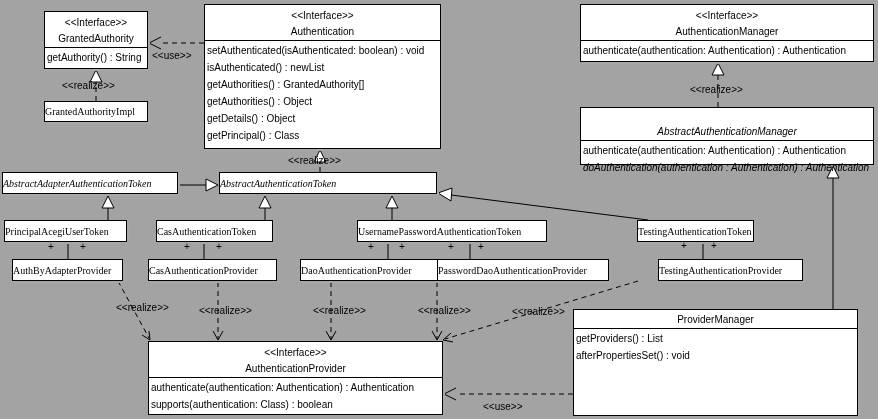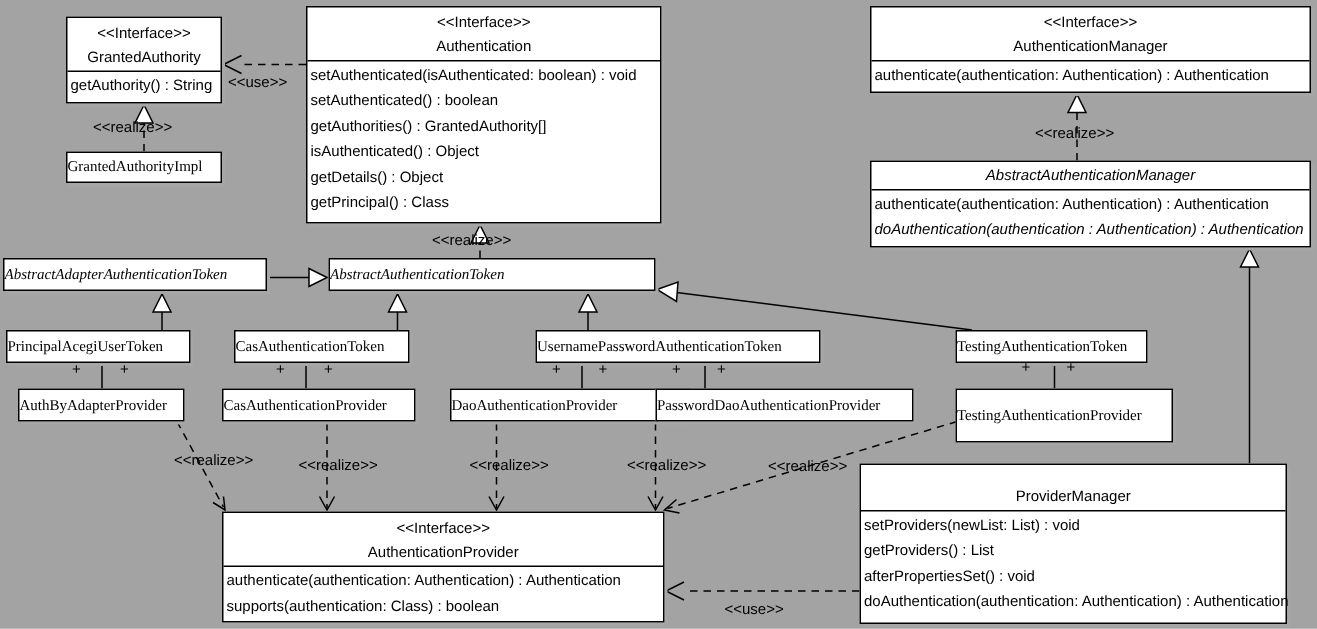--- a/index.html
+++ b/index.html
@@ -132,40 +132,40 @@
     <div>GrantedAuthorityImpl</div>
   </div>
 
   <div class="box" style="left:204px;top:4px;width:237px;height:145px">
     <div class="hdr">
       <div>&lt;&lt;Interface&gt;&gt;</div>
       <div>Authentication</div>
     </div>
     <div class="methods">
       <div class="m">setAuthenticated(isAuthenticated: boolean) : void</div>
-      <div class="m">setAuthenticated() : boolean</div>
+      <div class="m">isAuthenticated() : newList</div>
       <div class="m">getAuthorities() : GrantedAuthority[]</div>
-      <div class="m">isAuthenticated() : Object</div>
+      <div class="m">getAuthorities() : Object</div>
       <div class="m">getDetails() : Object</div>
       <div class="m">getPrincipal() : Class</div>
     </div>
   </div>
 
   <div class="box" style="left:580px;top:4px;width:294px;height:58px">
     <div class="hdr">
       <div>&lt;&lt;Interface&gt;&gt;</div>
       <div>AuthenticationManager</div>
     </div>
     <div class="methods">
       <div class="m">authenticate(authentication: Authentication) : Authentication</div>
     </div>
   </div>
 
   <div class="box" style="left:580px;top:107px;width:294px;height:58px">
-    <div class="hdr" style="padding-top:2px">
+    <div class="hdr" style="padding-top:16px">
       <div class="it">AbstractAuthenticationManager</div>
     </div>
     <div class="methods">
       <div class="m">authenticate(authentication: Authentication) : Authentication</div>
       <div class="m it">doAuthentication(authentication : Authentication) : Authentication</div>
     </div>
   </div>
 
   <div class="box simple it" style="left:2px;top:172px;width:176px;height:22px">
     <div>AbstractAdapterAuthenticationToken</div>
@@ -177,60 +177,58 @@
 
   <div class="box simple" style="left:4px;top:220px;width:123px;height:22px">
     <div>PrincipalAcegiUserToken</div>
   </div>
   <div class="box simple" style="left:156px;top:220px;width:117px;height:22px">
     <div>CasAuthenticationToken</div>
   </div>
   <div class="box simple" style="left:357px;top:220px;width:190px;height:22px">
     <div>UsernamePasswordAuthenticationToken</div>
   </div>
-  <div class="box simple" style="left:637px;top:220px;width:128px;height:22px">
+  <div class="box simple" style="left:637px;top:220px;width:117px;height:22px">
     <div>TestingAuthenticationToken</div>
   </div>
 
   <div class="box simple" style="left:12px;top:259px;width:111px;height:22px">
     <div>AuthByAdapterProvider</div>
   </div>
   <div class="box simple" style="left:148px;top:259px;width:129px;height:22px">
     <div>CasAuthenticationProvider</div>
   </div>
   <div class="box simple" style="left:300px;top:259px;width:160px;height:22px">
     <div>DaoAuthenticationProvider</div>
   </div>
   <div class="box simple" style="left:437px;top:259px;width:172px;height:22px">
     <div>PasswordDaoAuthenticationProvider</div>
   </div>
-  <div class="box simple" style="left:637px;top:259px;width:145px;height:36px">
+  <div class="box simple" style="left:658px;top:259px;width:145px;height:22px">
     <div>TestingAuthenticationProvider</div>
   </div>
 
   <div class="box" style="left:148px;top:341px;width:295px;height:74px">
     <div class="hdr">
       <div>&lt;&lt;Interface&gt;&gt;</div>
       <div>AuthenticationProvider</div>
     </div>
     <div class="methods">
       <div class="m">authenticate(authentication: Authentication) : Authentication</div>
       <div class="m">supports(authentication: Class) : boolean</div>
     </div>
   </div>
 
   <div class="box" style="left:573px;top:309px;width:285px;height:107px">
-    <div class="hdr" style="padding-top:14px">
+    <div class="hdr" style="padding-top:2px">
       <div>ProviderManager</div>
     </div>
     <div class="methods">
-      <div class="m">setProviders(newList: List) : void</div>
       <div class="m">getProviders() : List</div>
       <div class="m">afterPropertiesSet() : void</div>
-      <div class="m">doAuthentication(authentication: Authentication) : Authentication</div>
     </div>
   </div>
 
   <span class="lbl" style="left:152px;top:50px">&lt;&lt;use&gt;&gt;</span>
   <span class="lbl" style="left:62px;top:80px">&lt;&lt;realize&gt;&gt;</span>
   <span class="lbl" style="left:288px;top:155px">&lt;&lt;realize&gt;&gt;</span>
   <span class="lbl" style="left:690px;top:84px">&lt;&lt;realize&gt;&gt;</span>
   <span class="lbl" style="left:116px;top:302px">&lt;&lt;realize&gt;&gt;</span>
   <span class="lbl" style="left:199px;top:305px">&lt;&lt;realize&gt;&gt;</span>
   <span class="lbl" style="left:313px;top:305px">&lt;&lt;realize&gt;&gt;</span>

